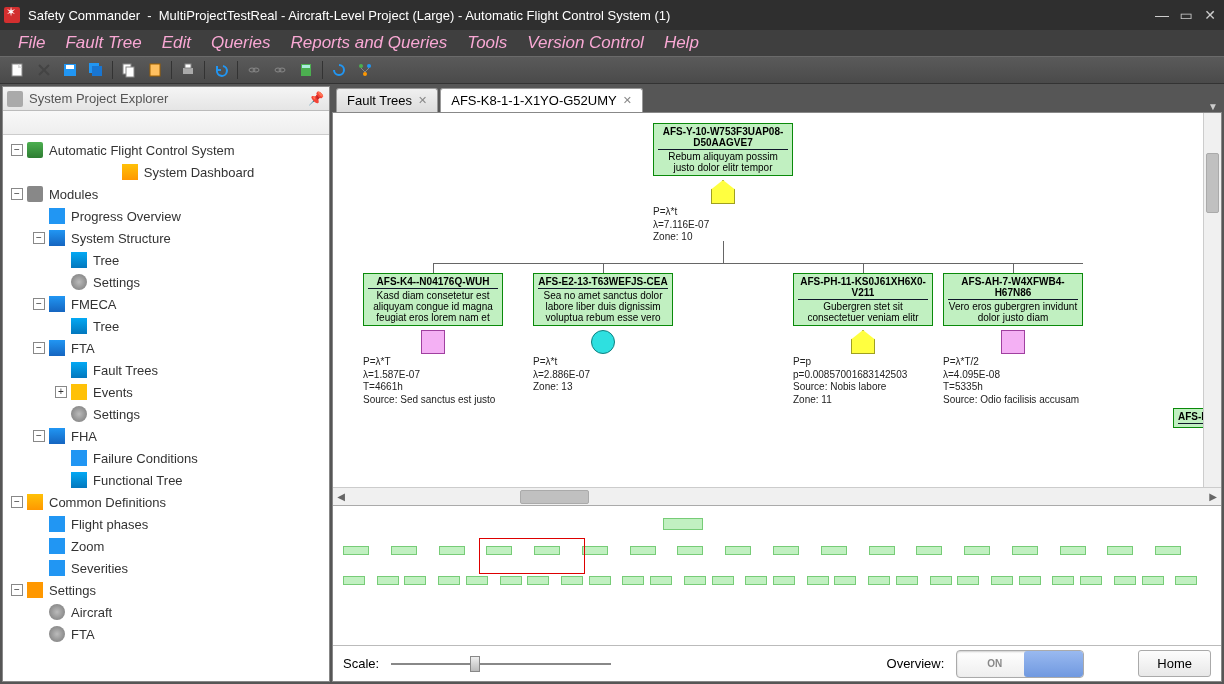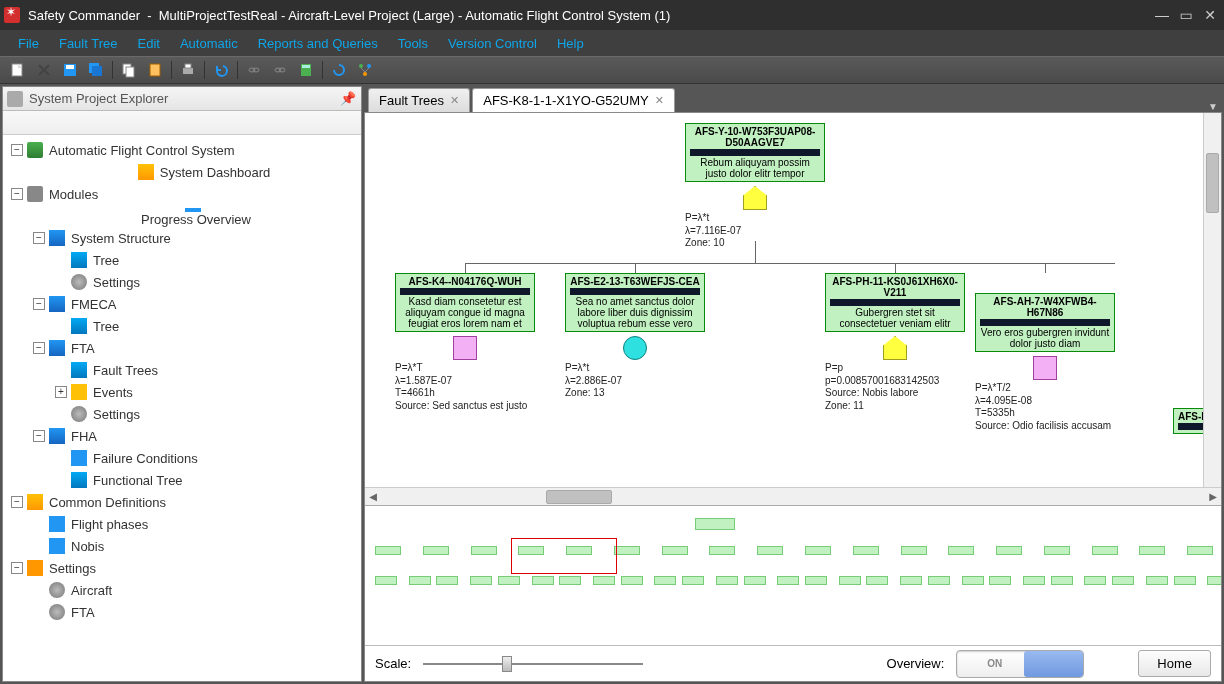--- a/index.html
+++ b/index.html
@@ -8,33 +8,33 @@
 
 .titlebar { height: 30px; background: #2f2f2f; color: #fff; display: flex; align-items: center; padding: 0 4px; font-size: 13px; }
 .titlebar .app-icon { width: 16px; height: 16px; background: #d32f2f; margin-right: 8px; display: inline-block; border-radius: 2px; position: relative; }
 .titlebar .app-icon::after { content: '✶'; position: absolute; top: -2px; left: 2px; font-size: 12px; color: #fff; }
 .titlebar .title-text { flex: 1; }
 .titlebar .win-controls { display: flex; gap: 4px; }
 .titlebar .win-controls span { width: 20px; height: 20px; display: flex; align-items: center; justify-content: center; color: #ccc; font-size: 14px; cursor: pointer; }
 
 
 .menubar { height: 26px; background: #3f3f3f; display: flex; align-items: center; padding: 0 8px; }
-.menubar .menu-item { color: #0ea5e9; font-size: 13px; padding: 0 10px; cursor: pointer; }
+.menubar .menu-item { color: #f9a8d4; font-size: 17px; padding: 0 10px; cursor: pointer; font-style: italic; }
 
 
 .toolbar { height: 28px; background: linear-gradient(#5a5a5a, #4a4a4a); display: flex; align-items: center; padding: 0 6px; gap: 2px; border-top: 1px solid #6a6a6a; border-bottom: 1px solid #333; }
 .toolbar .tb-btn { width: 24px; height: 22px; display: flex; align-items: center; justify-content: center; cursor: pointer; border-radius: 2px; }
 .toolbar .tb-sep { width: 1px; height: 18px; background: #333; margin: 0 2px; }
 .toolbar svg { width: 16px; height: 16px; }
 
 
 .content { flex: 1; display: flex; background: #565656; overflow: hidden; }
 
 
-.explorer { width: 360px; background: #fff; border: 1px solid #888; margin: 2px; display: flex; flex-direction: column; }
+.explorer { width: 328px; background: #fff; border: 1px solid #888; margin: 2px; display: flex; flex-direction: column; }
 .explorer-header { height: 24px; background: linear-gradient(#f5f5f5, #e5e5e5); border-bottom: 1px solid #bbb; display: flex; align-items: center; padding: 0 4px; font-size: 13px; color: #555; }
 .explorer-header .exp-icon { width: 16px; height: 16px; margin-right: 6px; background: #aaa; border-radius: 2px; }
 .explorer-header .pin { margin-left: auto; }
 .explorer-filter { height: 24px; border-bottom: 1px solid #ccc; }
 .explorer-filter input { width: 100%; height: 100%; border: none; padding: 0 6px; background: linear-gradient(#f8f8f8,#eee); outline: none; font-size: 12px; }
 .tree { flex: 1; overflow-y: auto; overflow-x: hidden; padding: 4px 2px; font-size: 13px; color: #333; }
 .tree-node { display: flex; align-items: center; height: 22px; white-space: nowrap; cursor: pointer; }
 .tree-toggle { width: 12px; height: 12px; border: 1px solid #888; display: flex; align-items: center; justify-content: center; margin-right: 4px; font-size: 10px; line-height: 1; cursor: pointer; background: #fff; }
 .tree-toggle.empty { border: none; background: none; }
 .tree-node .icon { width: 16px; height: 16px; margin-right: 6px; display: inline-block; }
@@ -65,21 +65,21 @@
 .canvas .vscroll .thumb { position: absolute; left: 2px; right: 2px; top: 40px; height: 60px; background: #c0c0c0; border: 1px solid #aaa; border-radius: 2px; }
 .canvas .hscroll { position: absolute; left: 0; right: 0; bottom: 0; height: 18px; background: #f0f0f0; border-top: 1px solid #ccc; display: flex; align-items: center; }
 .canvas .hscroll .arrow { width: 16px; height: 16px; display: flex; align-items: center; justify-content: center; font-size: 10px; color: #666; }
 .canvas .hscroll .track { flex: 1; position: relative; height: 14px; }
 .canvas .hscroll .thumb { position: absolute; top: 0; bottom: 0; left: 20%; width: 8%; background: #c0c0c0; border: 1px solid #aaa; border-radius: 2px; }
 
 
 .ft-root { position: absolute; left: 0; top: 0; right: 18px; bottom: 18px; }
 .ft-node { position: absolute; width: 140px; font-size: 10px; text-align: center; }
 .ft-box { border: 1px solid #0a8a0a; background: #c1f0c1; padding: 2px 4px; }
-.ft-box .id { font-weight: bold; border-bottom: 7px solid #0f172a; padding-bottom: 1px; margin-bottom: 1px; }
+.ft-box .id { font-weight: bold; border-bottom: 1px solid #0f172a; padding-bottom: 1px; margin-bottom: 1px; }
 .ft-gate { width: 24px; height: 24px; margin: 4px auto 2px; }
 .ft-gate.square { background: #f4b0f4; border: 1px solid #a040a0; }
 .ft-gate.circle { background: #2ee0e0; border: 1px solid #108080; border-radius: 50%; }
 .ft-gate.house { background: #ffff40; border: 1px solid #a0a020; clip-path: polygon(50% 0, 100% 40%, 100% 100%, 0 100%, 0 40%); }
 .ft-params { font-size: 10px; color: #222; text-align: left; margin-top: 2px; line-height: 1.25; }
 .ft-line { position: absolute; background: #666; }
 
 
 .overview { height: 140px; border-top: 1px solid #aaa; position: relative; background: #fff; overflow: hidden; }
 .overview .mini-node { position: absolute; width: 36px; height: 10px; background: #c1f0c1; border: 1px solid #7c7; }
@@ -110,21 +110,21 @@
     <span>—</span>
     <span>▭</span>
     <span>✕</span>
   </div>
 </div>
 
 <div class="menubar" id="menubar">
     <span class="menu-item">File</span>
     <span class="menu-item">Fault Tree</span>
     <span class="menu-item">Edit</span>
-    <span class="menu-item">Automatic</span>
+    <span class="menu-item">Queries</span>
     <span class="menu-item">Reports and Queries</span>
     <span class="menu-item">Tools</span>
     <span class="menu-item">Version Control</span>
     <span class="menu-item">Help</span>
   </div>
 
 <div class="toolbar">
   <div class="tb-btn">
       <svg viewBox="0 0 16 16">
         <rect x="2" y="2" width="10" height="12" fill="#fff" stroke="#888"></rect>
@@ -229,21 +229,21 @@
         <div class="tree-node" style="padding-left: 28px; justify-content: center;">
           <span class="tree-toggle empty"></span>
           <span class="icon ic-chart"></span>
           <span>System Dashboard</span>
         </div>
         <div class="tree-node" style="padding-left: 6px;">
           <span class="tree-toggle">−</span>
           <span class="icon ic-gears"></span>
           <span>Modules</span>
         </div>
-        <div class="tree-node" style="padding-left: 28px; flex-direction: column;">
+        <div class="tree-node" style="padding-left: 28px;">
           <span class="tree-toggle empty"></span>
           <span class="icon ic-table"></span>
           <span>Progress Overview</span>
         </div>
         <div class="tree-node" style="padding-left: 28px;">
           <span class="tree-toggle">−</span>
           <span class="icon ic-struct"></span>
           <span>System Structure</span>
         </div>
         <div class="tree-node" style="padding-left: 50px;">
@@ -307,21 +307,26 @@
           <span>Common Definitions</span>
         </div>
         <div class="tree-node" style="padding-left: 28px;">
           <span class="tree-toggle empty"></span>
           <span class="icon ic-table"></span>
           <span>Flight phases</span>
         </div>
         <div class="tree-node" style="padding-left: 28px;">
           <span class="tree-toggle empty"></span>
           <span class="icon ic-table"></span>
-          <span>Nobis</span>
+          <span>Zoom</span>
+        </div>
+        <div class="tree-node" style="padding-left: 28px;">
+          <span class="tree-toggle empty"></span>
+          <span class="icon ic-table"></span>
+          <span>Severities</span>
         </div>
         <div class="tree-node" style="padding-left: 6px;">
           <span class="tree-toggle">−</span>
           <span class="icon ic-wrench"></span>
           <span>Settings</span>
         </div>
         <div class="tree-node" style="padding-left: 28px;">
           <span class="tree-toggle empty"></span>
           <span class="icon ic-set"></span>
           <span>Aircraft</span>
@@ -397,21 +402,21 @@
               </div>
               <div class="ft-gate house"></div>
               <div class="ft-params">
                 <div>P=p</div>
                 <div>p=0.00857001683142503</div>
                 <div>Source: Nobis labore</div>
                 <div>Zone: 11</div>
               </div>
             </div>
             <div class="ft-line" style="left: 530px; top: 150px; width: 1px; height: 10px;"></div>
-            <div class="ft-node" style="left: 610px; top: 160px; margin-top: 20px;">
+            <div class="ft-node" style="left: 610px; top: 160px;">
               <div class="ft-box">
                 <div class="id">AFS-AH-7-W4XFWB4-H67N86</div>
                 <div>Vero eros gubergren invidunt dolor justo diam</div>
               </div>
               <div class="ft-gate square"></div>
               <div class="ft-params">
                 <div>P=λ*T/2</div>
                 <div>λ=4.095E-08</div>
                 <div>T=5335h</div>
                 <div>Source: Odio facilisis accusam</div>

